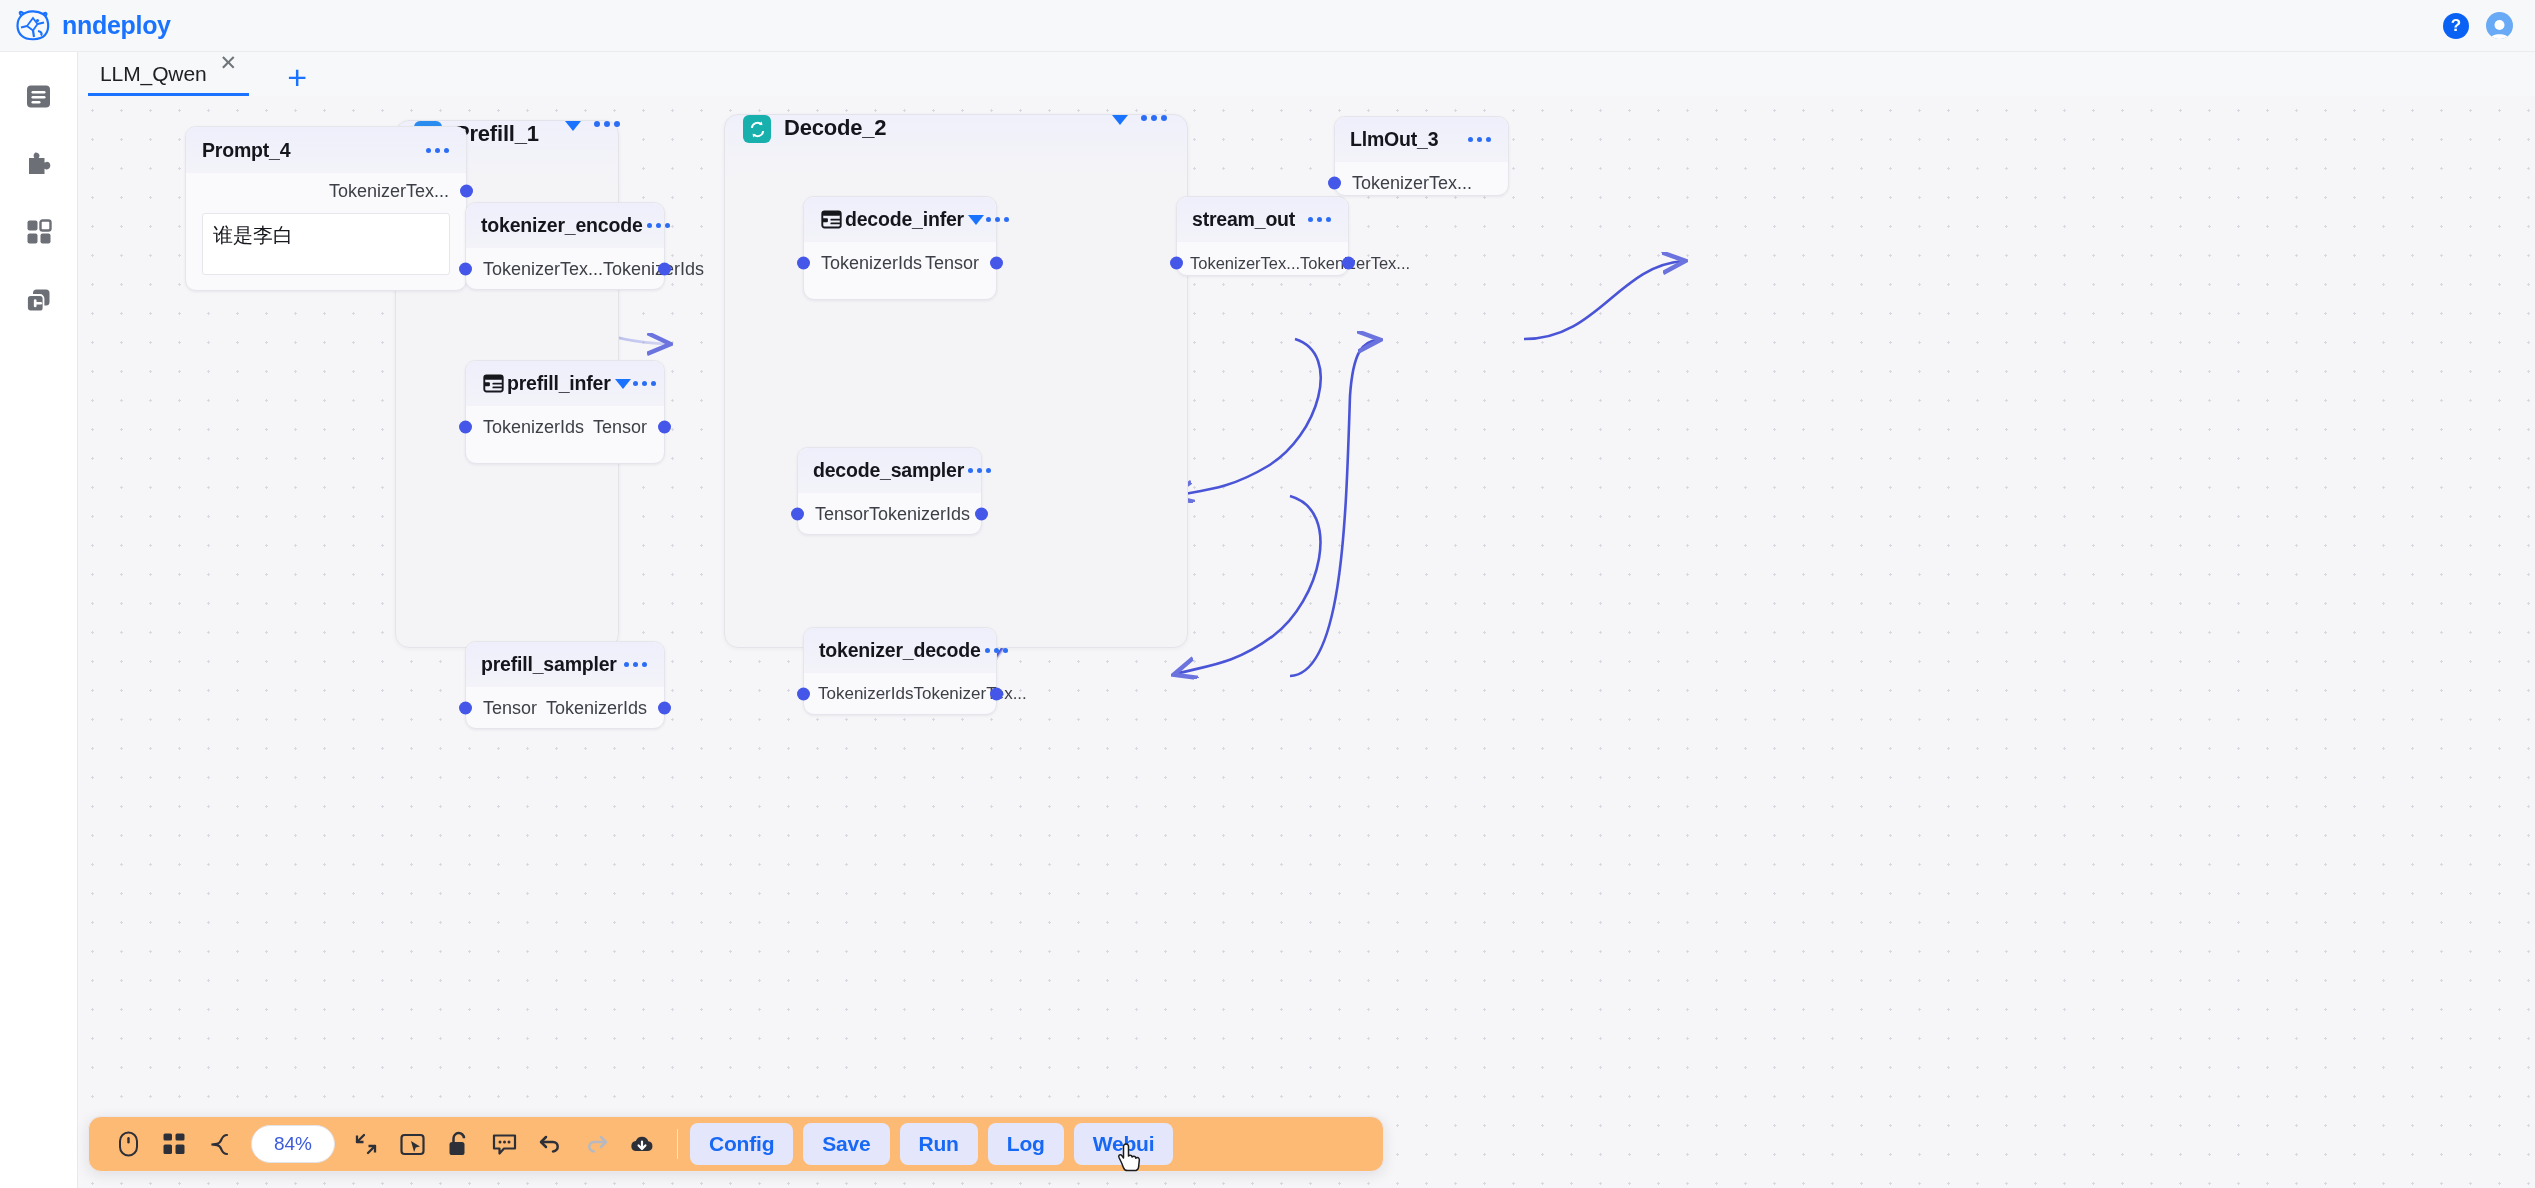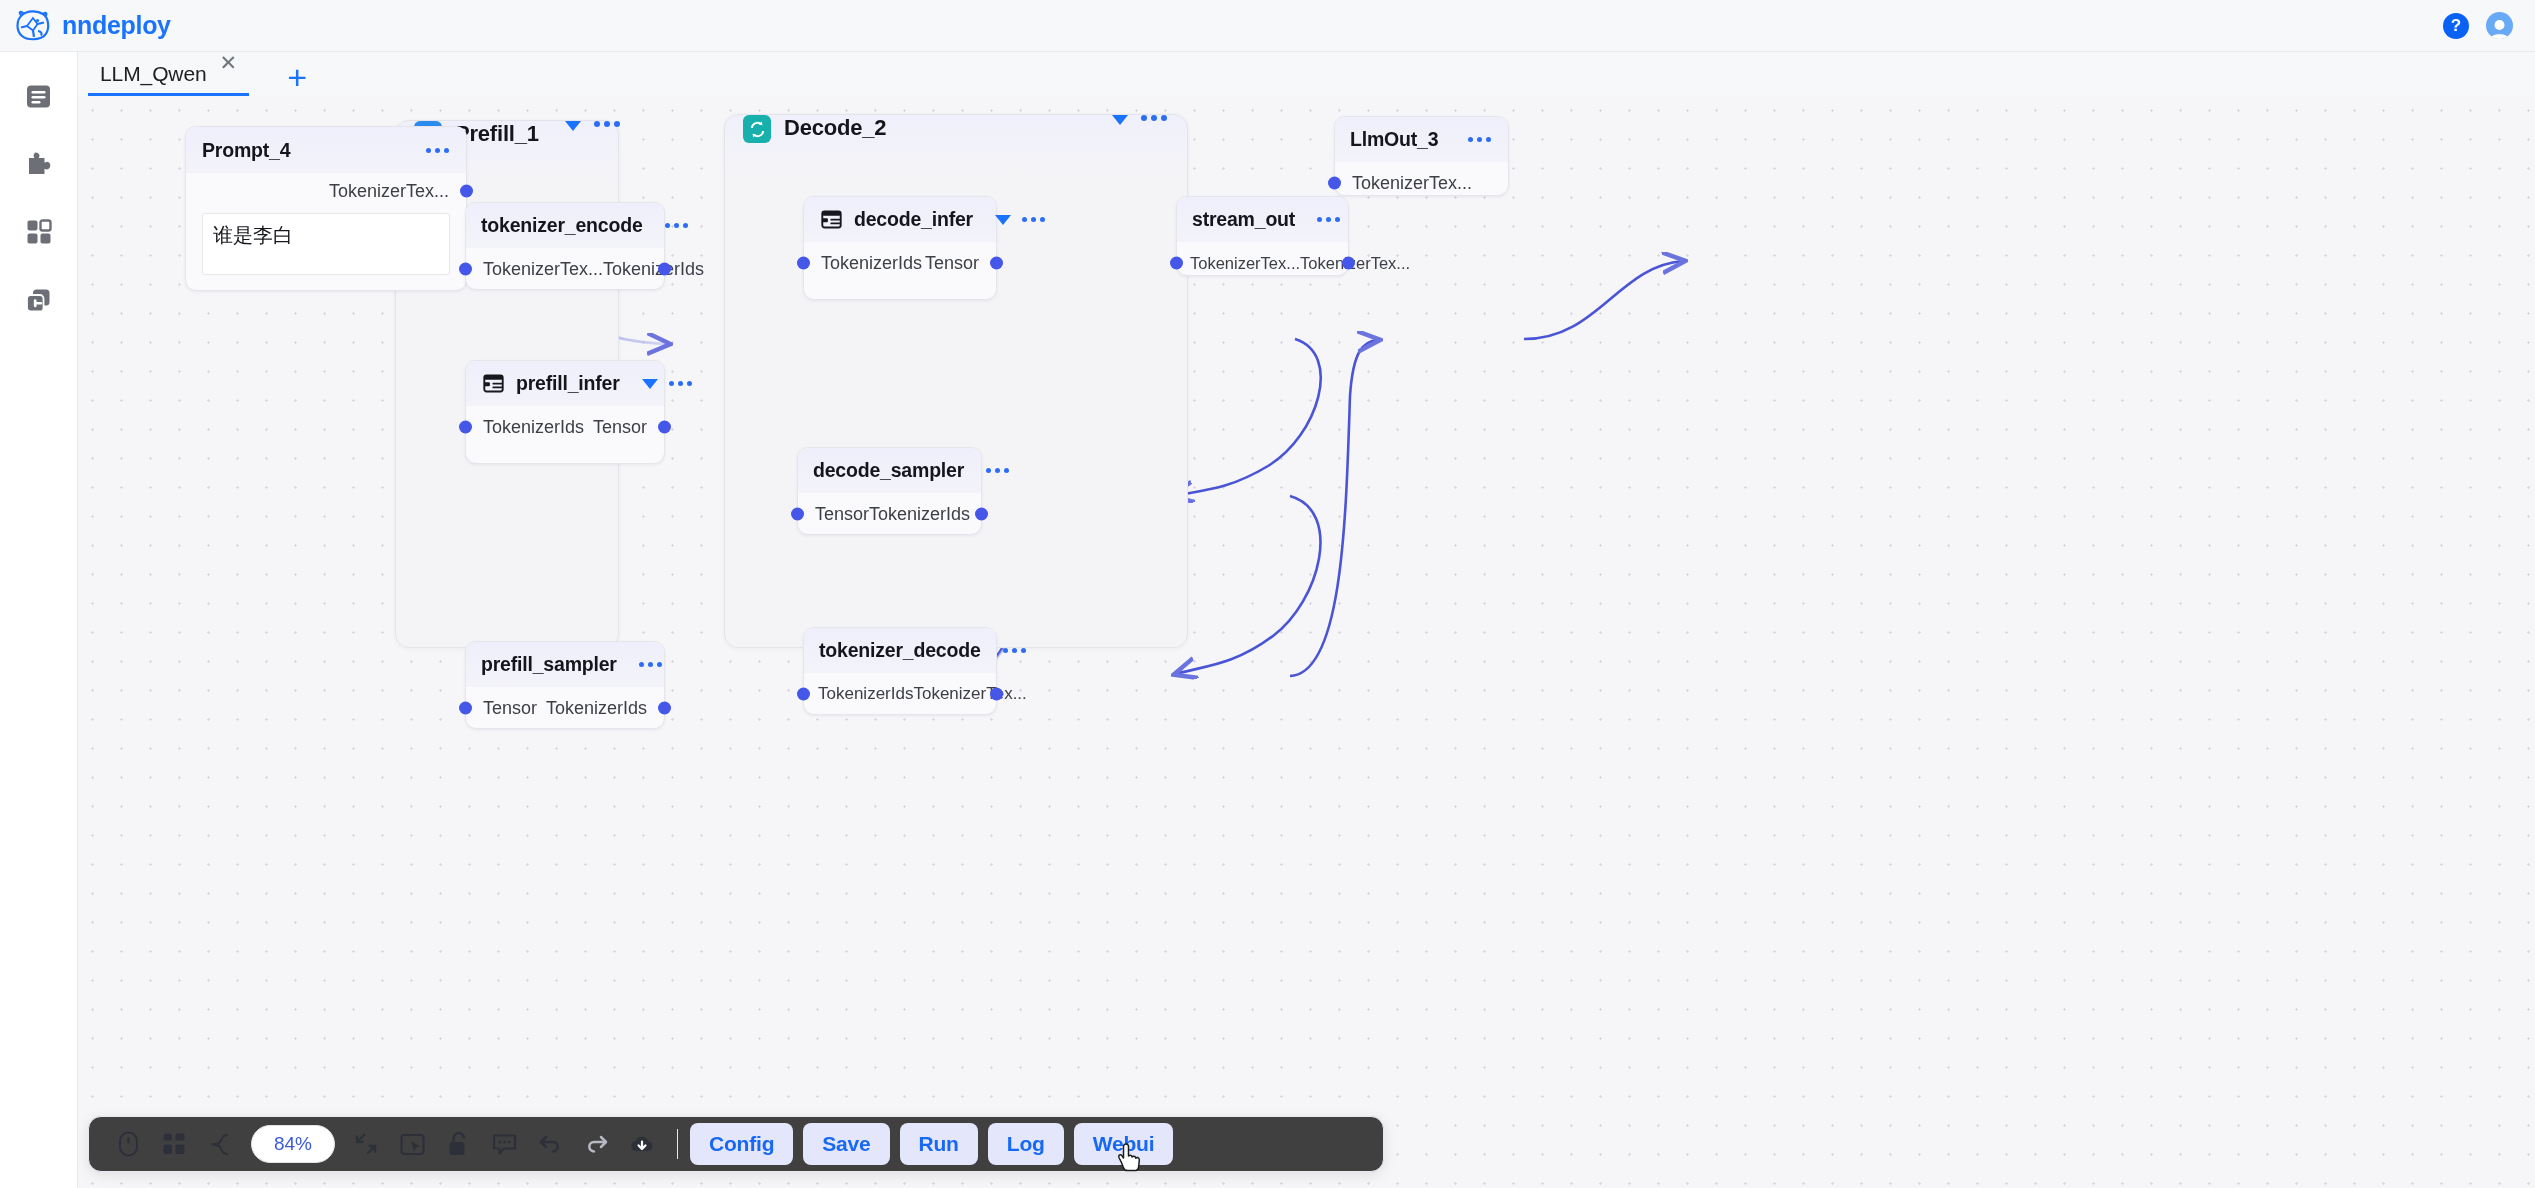--- a/index.html
+++ b/index.html
@@ -118,21 +118,21 @@
   .node {
     position: absolute;
     border-radius: 11px;
     background: #fafafc;
     border: 1px solid #e5e5ec;
     box-shadow: 0 1px 3px rgba(40,40,80,0.07);
     overflow: visible;
     margin-left: 44px;
   }
   .node-head {
-    display: flex; align-items: center; gap: 11px;
+    display: flex; align-items: center; gap: 2px;
     height: 45px; padding: 0 17px 0 15px;
     background: linear-gradient(180deg, #eeeffb 0%, #f3f3f9 100%);
     border-radius: 11px 11px 0 0;
   }
   .node-title { font-size: 19.5px; font-weight: 700; color: #14161c; letter-spacing: -0.2px; }
   .node-head .spacer { flex: 1; }
   .nicon { width: 24px; height: 24px; flex: none; display:flex; align-items:center; justify-content:center; }
   .caret {
     width: 0; height: 0; border-left: 8px solid transparent; border-right: 8px solid transparent;
     border-top: 10px solid #1a73ff; flex: none; cursor: pointer;
@@ -173,21 +173,21 @@
     font-size: 20px; color: #16181d;
     padding: 8px 10px;
     font-family: "DejaVu Sans", sans-serif;
     cursor: text;
   }
 
   
   .toolbar {
     position: absolute; left: 88px; bottom: 16px;
     height: 56px; width: 1296px;
-    background: #404040;
+    background: #fdba74;
     border: 1px solid #e9e9ef;
     border-radius: 13px;
     box-shadow: 0 3px 14px rgba(30,30,60,0.10);
     display: flex; align-items: center;
     padding: 0 16px; 
     z-index: 40;
   }
   .tb-btn {
     width: 46px; height: 42px; border-radius: 7px;
     display: flex; align-items: center; justify-content: center;

